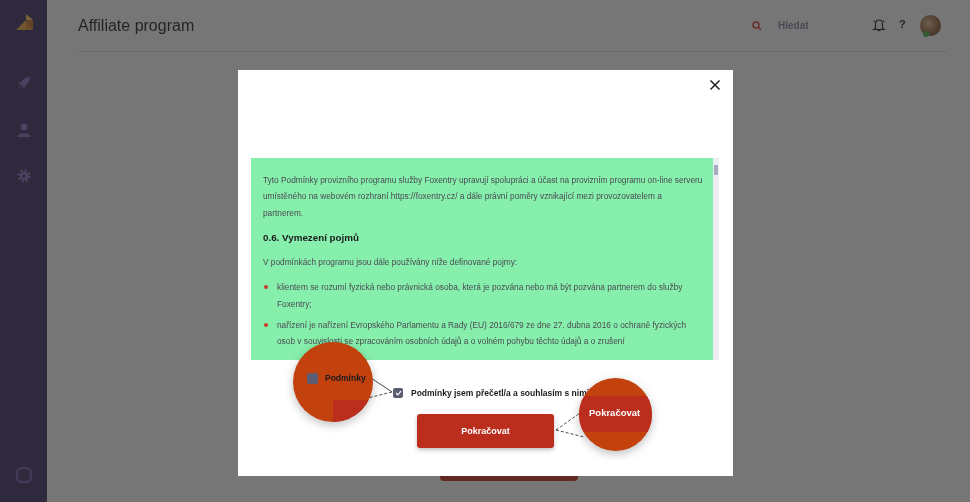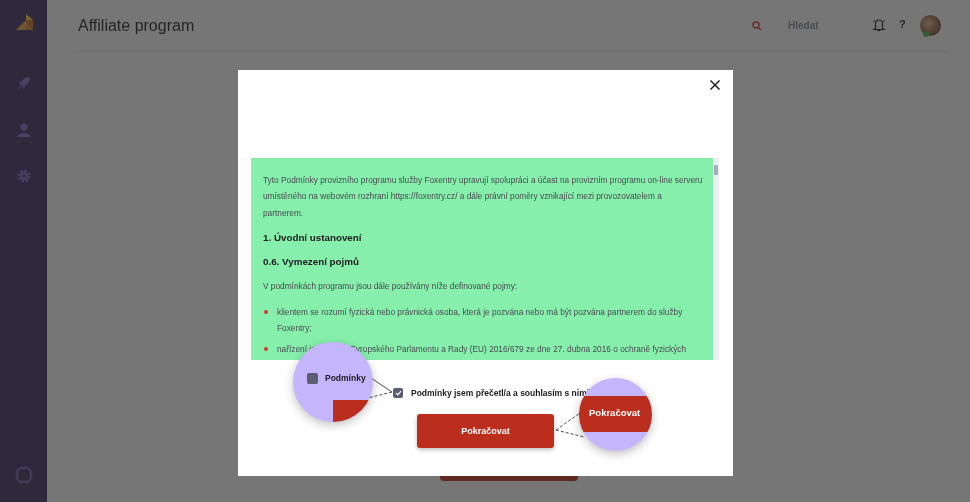--- a/index.html
+++ b/index.html
@@ -7,21 +7,21 @@
   body { background: #f4f4f5; position: relative; }
 
   .sidebar { position: absolute; left: 0; top: 0; width: 47px; height: 502px; background: #3a2b63; }
   .sidebar .logo { position: absolute; left: 14px; top: 12px; width: 20px; height: 20px; }
   .sidebar .nav-icon { position: absolute; left: 16px; width: 16px; height: 16px; }
   .sidebar .help-icon { position: absolute; left: 14px; top: 465px; width: 20px; height: 20px; }
 
   .topbar { position: absolute; left: 47px; top: 0; right: 0; height: 52px; }
   .page-title { position: absolute; left: 31px; top: 17px; font-size: 16px; font-weight: normal; color: #1b1b1f; }
   .topbar-line { position: absolute; left: 31px; right: 23px; top: 51px; height: 1px; background: #d8d8dc; }
-  .search { position: absolute; left: 705px; top: 20px; display: flex; align-items: center; gap: 26px; }
+  .search { position: absolute; left: 705px; top: 20px; display: flex; align-items: center; gap: 16px; }
   .search-label { font-size: 10px; color: #7c7f95; font-weight: bold; }
   .bell { position: absolute; left: 825px; top: 18px; width: 14px; height: 14px; }
   .help-q { position: absolute; left: 852px; top: 18px; font-size: 11px; font-weight: bold; color: #1b1b1f; }
   .avatar { position: absolute; left: 873px; top: 15px; width: 21px; height: 21px; border-radius: 50%;
     background: radial-gradient(circle at 40% 40%, #d9b58a, #8a5a34 60%, #3a2a1c); }
   .avatar-dot { position: absolute; left: 876px; top: 31px; width: 6px; height: 6px; border-radius: 50%; background: #3bb54a; }
 
   .bg-button { position: absolute; left: 440px; top: 465px; width: 138px; height: 16px; background: #bb2d1c; border-radius: 4px; }
 
   .overlay { position: absolute; inset: 0; background: rgba(40,40,40,0.62); }
@@ -40,21 +40,21 @@
   .scrollbar { position: absolute; right: 0; top: 0; width: 6px; height: 202px; background: #eceef1; }
   .scroll-thumb { position: absolute; left: 1px; top: 7px; width: 4px; height: 10px; background: #a8acc0; border-radius: 1px; }
 
   .agree { position: absolute; left: 155px; top: 318px; display: flex; align-items: center; gap: 8px; cursor: pointer; }
   .checkbox { width: 10px; height: 10px; background: #5b5d72; border-radius: 2px; display: flex; align-items: center; justify-content: center; }
   .agree-label { font-size: 8.5px; font-weight: bold; color: #1b1b1f; }
 
   .continue { position: absolute; left: 179px; top: 344px; width: 137px; height: 34px; background: #bb2d1c; color: #fff; border: none; border-radius: 3px;
     font-family: "Liberation Sans", sans-serif; font-size: 9px; font-weight: bold; box-shadow: 0 2px 4px rgba(0,0,0,0.25); cursor: pointer; }
 
-  .mag { position: absolute; border-radius: 50%; background: #c4b5fd; overflow: hidden; box-shadow: 0 3px 10px rgba(0,0,0,0.25); }
+  .mag { position: absolute; border-radius: 50%; background: #c2410c; overflow: hidden; box-shadow: 0 3px 10px rgba(0,0,0,0.25); }
   .mag1 { left: 293px; top: 342px; width: 80px; height: 80px; }
   .mag2 { left: 579px; top: 378px; width: 73px; height: 73px; }
   .mag1 .cb { position: absolute; left: 14px; top: 31px; width: 11px; height: 11px; background: #5b5d72; border-radius: 2px; }
   .mag1 .lbl { position: absolute; left: 32px; top: 31px; font-size: 8.5px; font-weight: bold; color: #1b1b1f; }
   .mag1 .btn { position: absolute; left: 40px; top: 58px; width: 50px; height: 30px; background: #bb2d1c; }
   .mag2 .btn { position: absolute; left: 0; top: 18px; width: 80px; height: 36px; background: #bb2d1c; color: #fff; font-size: 9.5px; font-weight: bold; padding: 11px 0 0 10px; }
   .leader { position: absolute; left: 0; top: 0; width: 970px; height: 502px; pointer-events: none; }
 </style>
 </head>
 <body>
@@ -110,21 +110,20 @@
 
 <div class="modal">
   <svg class="close" viewBox="0 0 12 12">
     <line x1="1.5" y1="1.5" x2="10.5" y2="10.5" stroke="#1b1b1f" stroke-width="1.4"></line>
     <line x1="10.5" y1="1.5" x2="1.5" y2="10.5" stroke="#1b1b1f" stroke-width="1.4"></line>
   </svg>
 
   <div class="terms">
     <div class="terms-inner">
       <p>Tyto Podmínky provizního programu služby Foxentry upravují spolupráci a účast na provizním programu on-line serveru umístěného na webovém rozhraní https://foxentry.cz/ a dále právní poměry vznikající mezi provozovatelem a partnerem.</p>
-      <h4>1. Úvodní ustanovení</h4>
       <h4>0.6. Vymezení pojmů</h4>
       <p>V podmínkách programu jsou dále používány níže definované pojmy:</p>
       <ul>
         <li>klientem se rozumí fyzická nebo právnická osoba, která je pozvána nebo má být pozvána partnerem do služby Foxentry;</li>
         <li>nařízení je nařízení Evropského Parlamentu a Rady (EU) 2016/679 ze dne 27. dubna 2016 o ochraně fyzických osob v souvislosti se zpracováním osobních údajů a o volném pohybu těchto údajů a o zrušení</li>
       </ul>
     </div>
     <div class="scrollbar">
       <div class="scroll-thumb"></div>
     </div>

